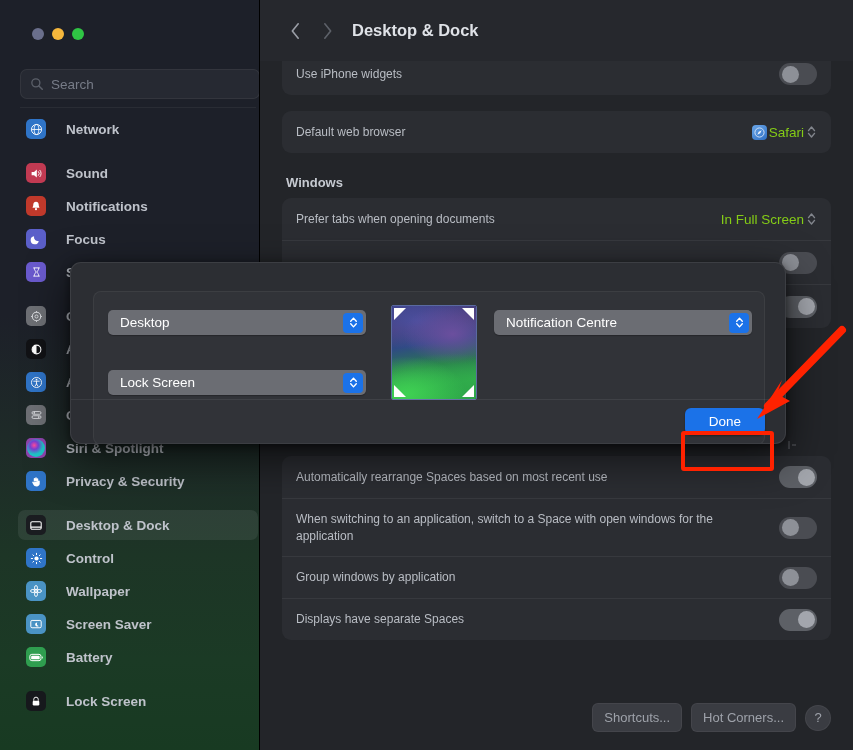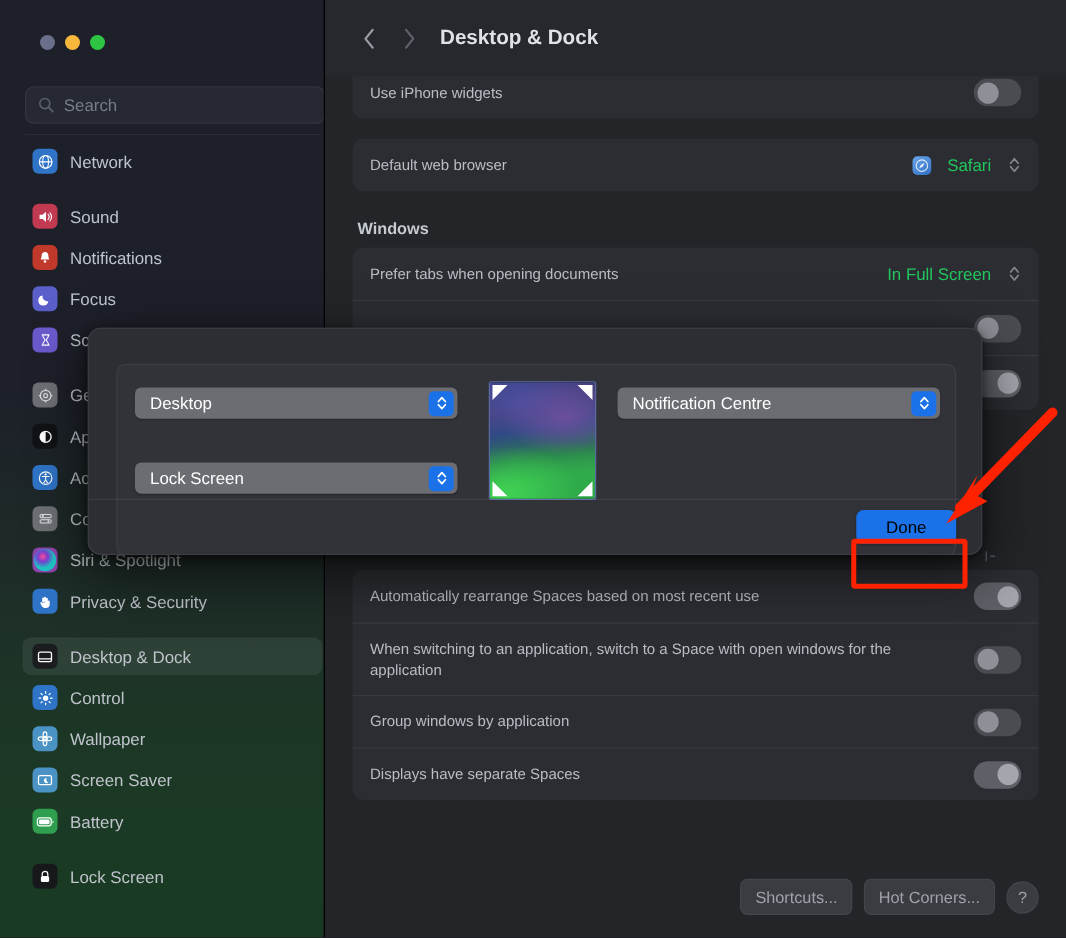--- a/index.html
+++ b/index.html
@@ -72,25 +72,26 @@
     padding: 0 10px;
     overflow: hidden;
   }
   .nav-divider {
     height: 1px;
     background: rgba(255,255,255,0.055);
     margin: 0 2px 6px 2px;
   }
   .nav-item {
     display: flex; align-items: center;
-    gap: 10px;
+    gap: 20px;
     height: 30px;
     padding: 0 8px;
     border-radius: 7px;
     margin-bottom: 3px;
+    font-weight: bold;
   }
   .nav-item.selected { background: rgba(255,255,255,0.075); }
   .nav-ico {
     width: 20px; height: 20px;
     border-radius: 5px;
     flex: 0 0 auto;
     display: flex; align-items: center; justify-content: center;
     font-size: 11px; color: #fff; line-height: 1;
     overflow: hidden;
   }
@@ -165,22 +166,22 @@
   .row-tall { min-height: 58px; padding-top: 9px; padding-bottom: 9px; }
 
   .section-head {
     font-size: 13px;
     font-weight: bold;
     color: #c6cad1;
     padding: 6px 4px 8px 4px;
   }
 
   .popup-value {
-    display: flex; align-items: center; gap: 13px;
-    font-size: 13.5px; color: #22c55e;
+    display: flex; align-items: center; gap: 2px;
+    font-size: 13.5px; color: #84cc16;
   }
   .stepper { width: 11px; height: 16px; opacity: .75; }
   .safari-ico {
     width: 15px; height: 15px; border-radius: 4px;
     background: linear-gradient(145deg,#6aa6e8,#2f6fc4);
     display: flex; align-items: center; justify-content: center;
   }
 
   .toggle {
     width: 38px; height: 22px;
@@ -294,21 +295,21 @@
     left: 0; bottom: 0;
     width: 716px; height: 44px;
     border-top: 1px solid rgba(255,255,255,0.07);
   }
   #done-btn {
     position: absolute;
     right: 22px; top: 8px;
     width: 80px; height: 27px;
     background: #1b72e8;
     border: 0; border-radius: 6px;
-    color: #000000;
+    color: #ffffff;
     font-size: 13.5px;
     font-family: "Liberation Sans", sans-serif;
     box-shadow: 0 1px 2px rgba(0,0,0,0.35);
   }
   #done-highlight {
     position: absolute;
     left: 681px; top: 431px;
     width: 93px; height: 40px;
     border: 4px solid #ff2200;
     border-radius: 3px;

